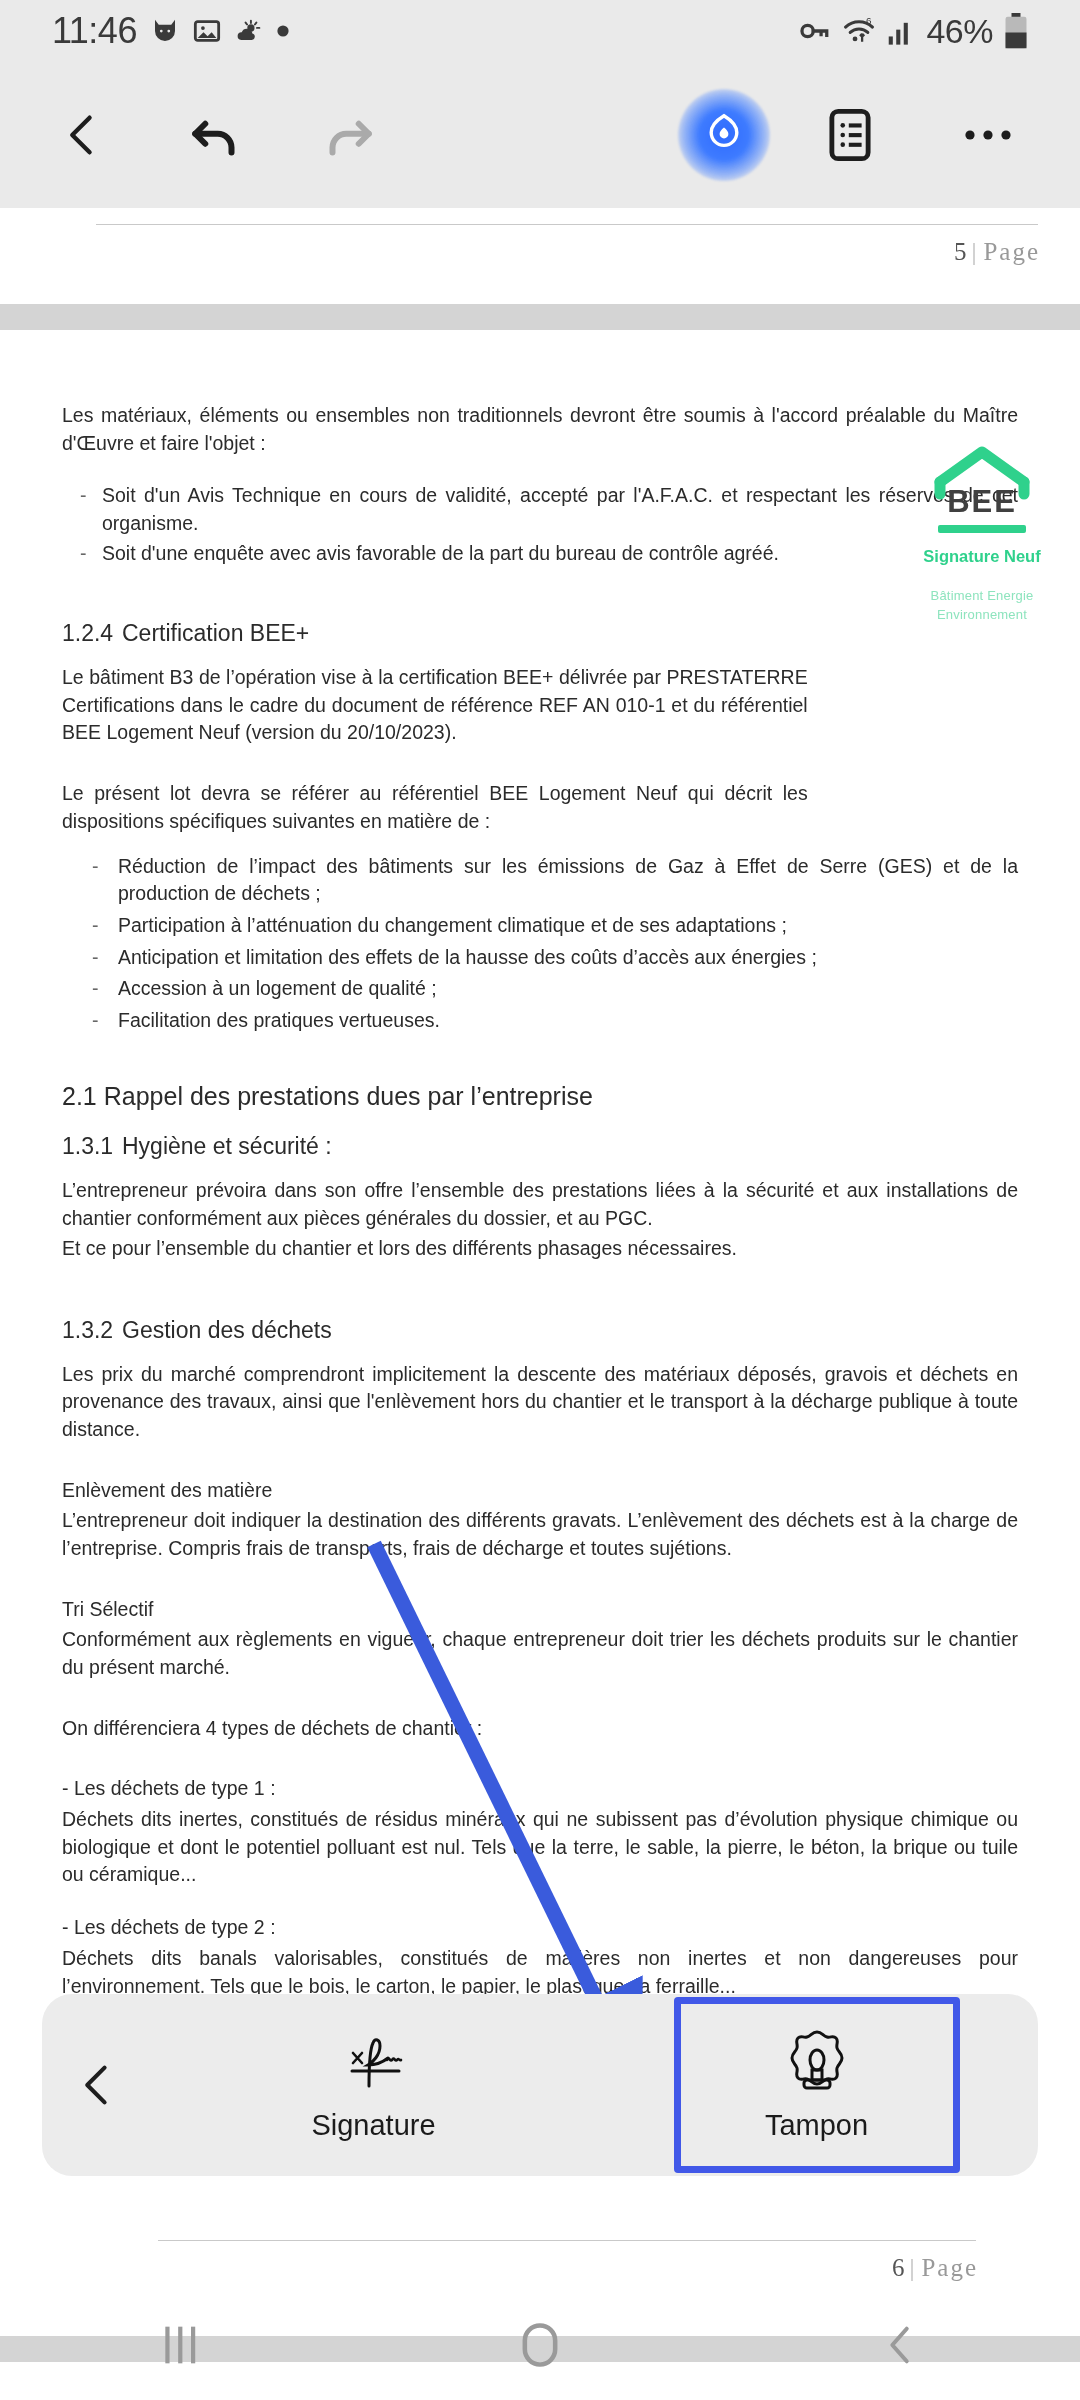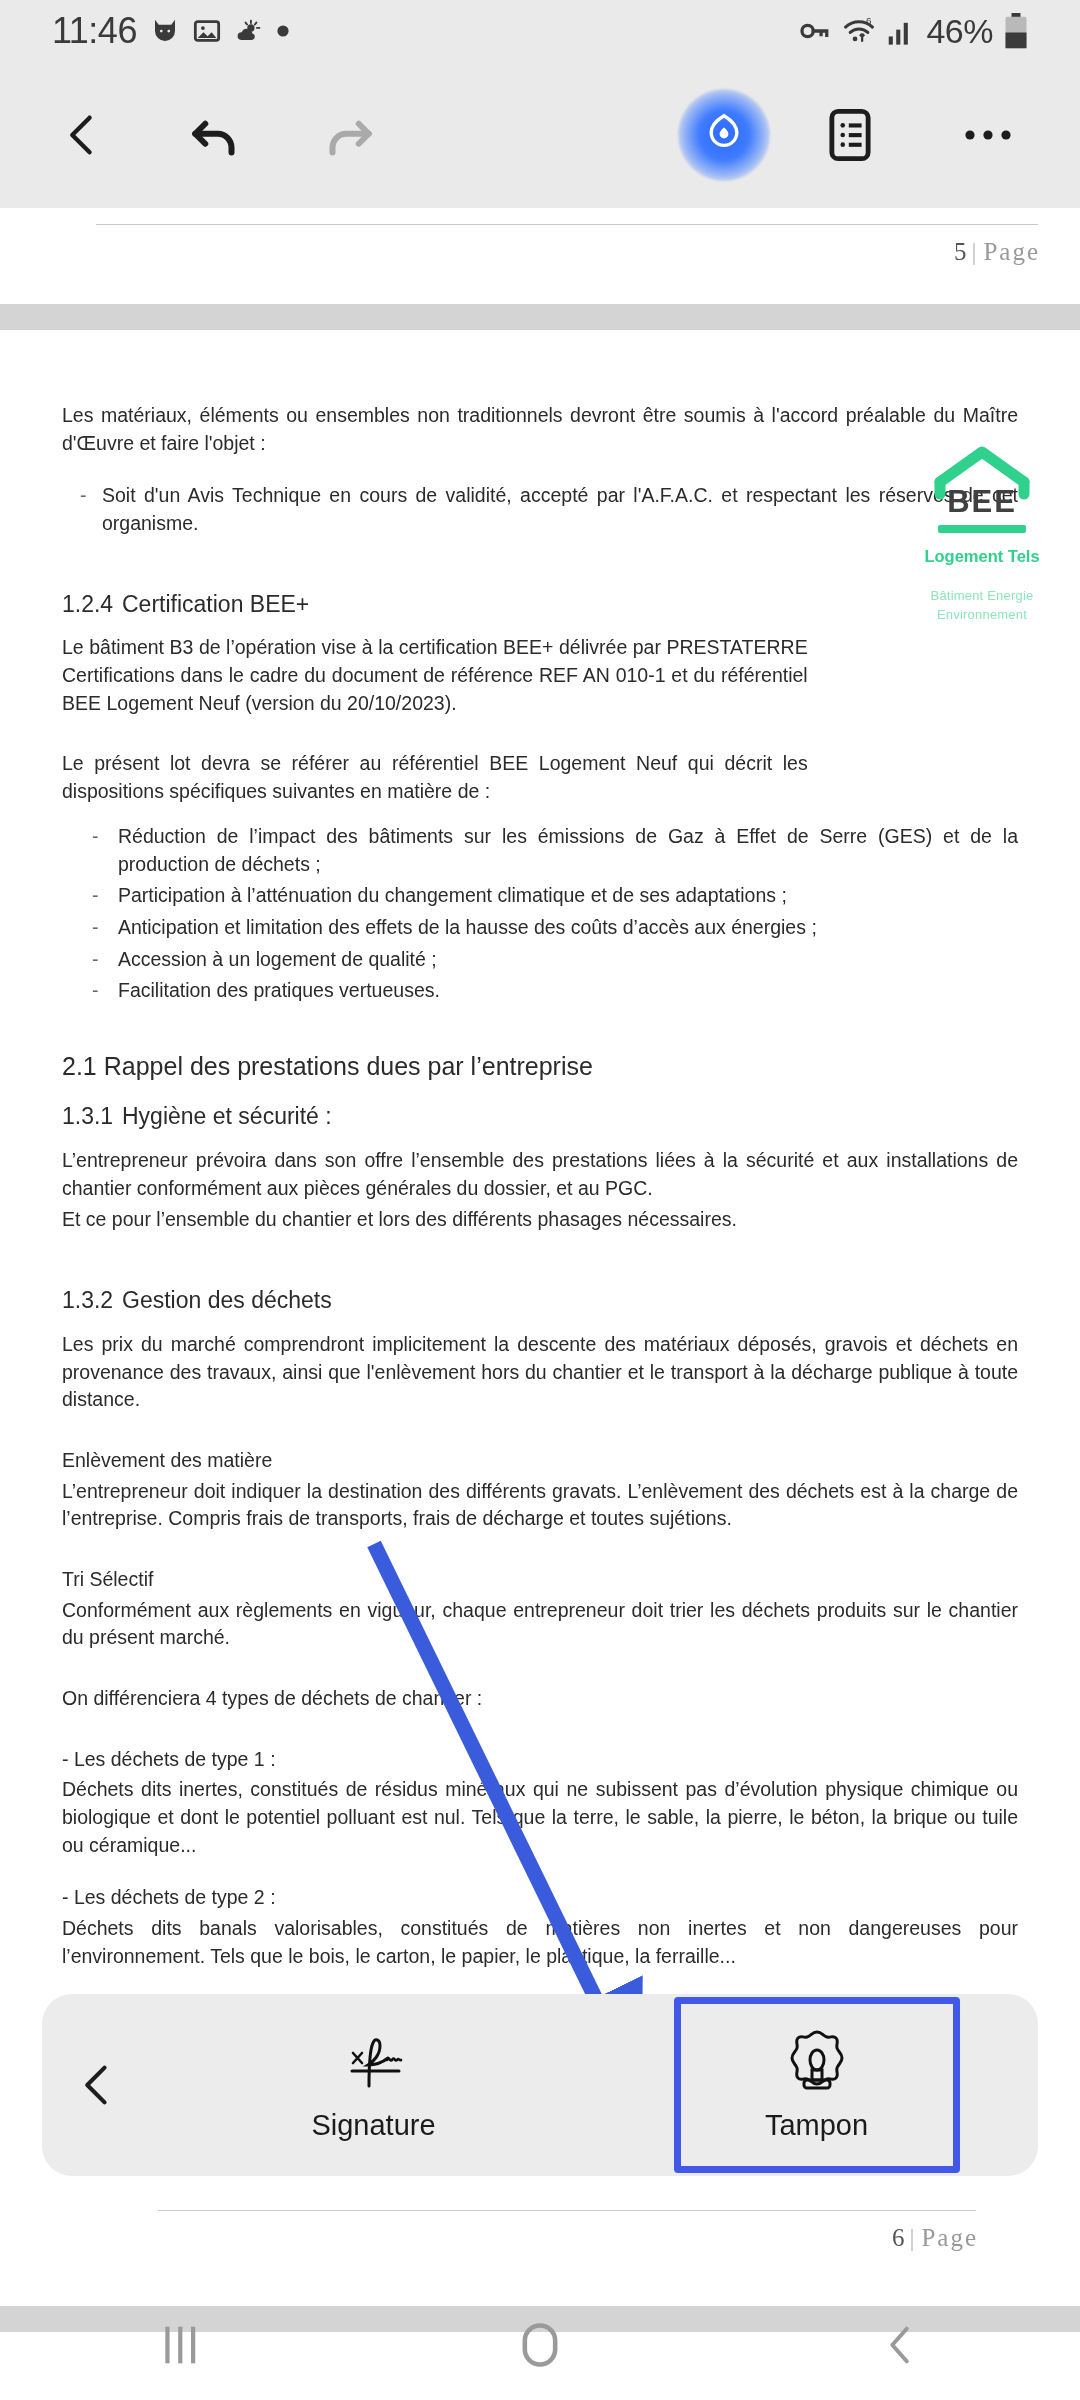--- a/index.html
+++ b/index.html
@@ -257,40 +257,41 @@
   </div>
   <div class="page-gap"></div>
 
   <div class="page-sheet p6">
     <div class="doc">
 
       <p>Les matériaux, éléments ou ensembles non traditionnels devront être soumis à l'accord préalable du Maître d'Œuvre et faire l'objet :</p>
       <div class="sp16"></div>
       <ul class="dash tight">
         <li>Soit d'un Avis Technique en cours de validité, accepté par l'A.F.A.C. et respectant les réserves de cet organisme.</li>
+        <li>Soit d'une enquête avec avis favorable de la part du bureau de contrôle agréé.</li>
       </ul>
 
       <div class="sp40"></div>
       <div class="h3">
         <span class="num">1.2.4</span><span>Certification BEE+</span>
       </div>
       <p style="width:78%">Le bâtiment B3 de l’opération vise à la certification BEE+ délivrée par PRESTATERRE Certifications dans le cadre du document de référence REF AN 010-1 et du référentiel BEE Logement Neuf (version du 20/10/2023).</p>
 
       <div class="bee-logo">
         <div class="bee-house">
           <svg width="104" height="74" viewBox="0 0 104 74">
             <path d="M10 40 L52 10 L94 40" fill="none" stroke="#2fd18c" stroke-width="11" stroke-linecap="round" stroke-linejoin="round"></path>
             <path d="M10 40 L10 52 M94 40 L94 52" stroke="#2fd18c" stroke-width="11" stroke-linecap="round"></path>
           </svg>
         </div>
         <div class="bee-txt">BEE</div>
         <svg width="104" height="12" viewBox="0 0 104 12" style="display:block;margin:6px auto 0">
             <rect x="8" y="2" width="88" height="8" rx="2" fill="#2fd18c"></rect>
           </svg>
-        <div class="bee-sub">Logement Tels</div>
+        <div class="bee-sub">Signature Neuf</div>
         <div class="bee-sub2">Bâtiment Energie Environnement</div>
       </div>
 
       <div class="sp30"></div>
       <p style="width:78%">Le présent lot devra se référer au référentiel BEE Logement Neuf qui décrit les dispositions spécifiques suivantes en matière de :</p>
       <div class="sp8"></div>
       <ul class="dash">
         <li>Réduction de l’impact des bâtiments sur les émissions de Gaz à Effet de Serre (GES) et de la production de déchets ;</li>
         <li>Participation à l’atténuation du changement climatique et de ses adaptations ;</li>
         <li>Anticipation et limitation des effets de la hausse des coûts d’accès aux énergies ;</li>

